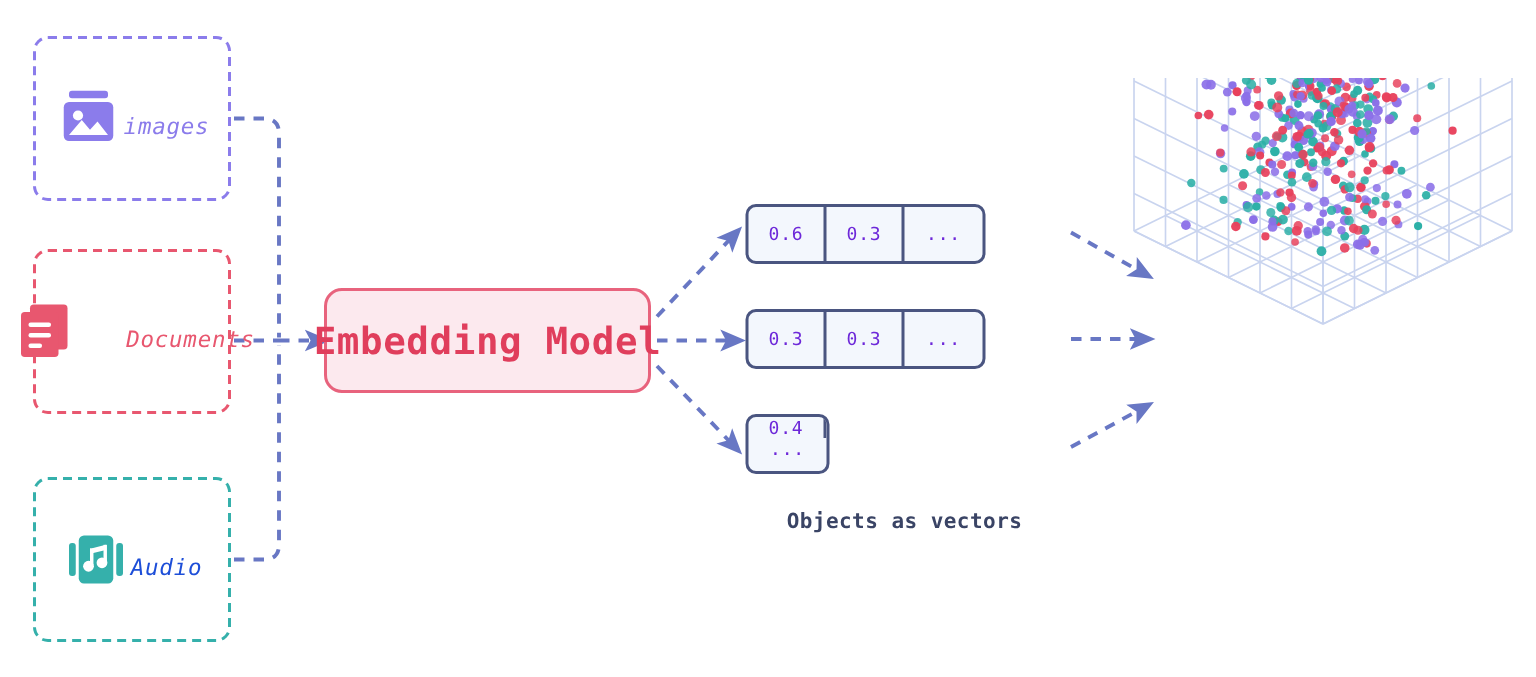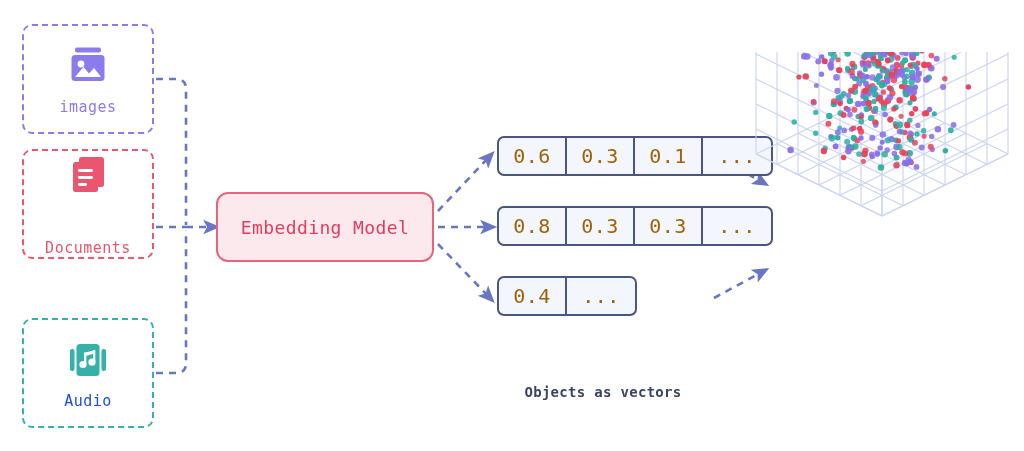--- a/index.html
+++ b/index.html
@@ -26,44 +26,44 @@
     width: 1024px;
     height: 451px;
   }
 
   
   .src-box {
     position: absolute;
     box-sizing: border-box;
     border-radius: 10px;
     display: flex;
-    flex-direction: column;
     align-items: center;
     justify-content: center;
+    font-style: italic;
   }
   .src-box .src-label {
     font-size: 15px;
     letter-spacing: 0.5px;
     margin-top: 9px;
     white-space: nowrap;
   }
   .src-icon {
     width: 46px;
     height: 46px;
     position: relative;
   }
 
   #box-images {
     left: 22px; top: 24px; width: 132px; height: 110px;
     border: 2.5px dashed #8b7ceb;
   }
   #box-images .src-label { color: #8b7ceb; }
 
   #box-documents {
-    left: 22px; top: 149px; width: 132px; height: 110px;
+    left: 22px; top: 166px; width: 132px; height: 110px;
     border: 2.5px dashed #e8576f;
     gap: 32px;
   }
   #box-documents .src-label { color: #e8576f; }
 
   #box-audio {
     left: 22px; top: 318px; width: 132px; height: 110px;
     border: 2.5px dashed #35b0ab;
   }
   #box-audio .src-label { color: #1d4ed8; }
@@ -76,64 +76,63 @@
     box-sizing: border-box;
     background: #fce9ee;
     border: 2.5px solid #e8637d;
     border-radius: 12px;
     display: flex;
     align-items: center;
     justify-content: center;
   }
   #embedding-model .em-label {
     color: #e03e5c;
-    font-size: 18px;
-    font-weight: normal;
+    font-size: 25px;
+    font-weight: bold;
     letter-spacing: 0.4px;
     white-space: nowrap;
     text-align: right;
   }
 
   
   .vec-row {
     position: absolute;
     height: 40px;
     display: flex;
     box-sizing: border-box;
     border: 2px solid #4a5580;
     border-radius: 7px;
     background: #f3f7fd;
     overflow: hidden;
   }
   .vec-cell {
-    width: 68px;
+    width: 52px;
     display: flex;
     align-items: center;
     justify-content: center;
-    font-size: 20px;
-    color: #a16207;
+    font-size: 12px;
+    color: #6d28d9;
     border-right: 2px solid #4a5580;
     box-sizing: border-box;
     letter-spacing: 0.5px;
   }
   .vec-cell:last-child { border-right: none; }
   #vec-row-0 { left: 497px; top: 136px; }
   #vec-row-1 { left: 497px; top: 206px; }
-  #vec-row-2 { left: 497px; top: 276px; }
+  #vec-row-2 { left: 497px; top: 276px; flex-direction: column; }
 
   #vectors-caption {
     position: absolute;
     left: 497px; top: 340px;
     width: 212px;
     text-align: center;
     font-size: 14px;
     font-weight: bold;
     color: #3a4465;
     letter-spacing: 0.3px;
-    margin-top: 44px;
   }
 
   
   #vector-space {
     position: absolute;
     left: 742px; top: 52px;
     width: 280px; height: 310px;
   }
 </style>
 </head>
@@ -209,26 +208,24 @@
     <div class="src-label">Audio</div>
   </div>
 
   <div id="embedding-model">
     <div class="em-label">Embedding Model</div>
   </div>
 
   <div class="vec-row" id="vec-row-0">
     <div class="vec-cell">0.6</div>
     <div class="vec-cell">0.3</div>
-    <div class="vec-cell">0.1</div>
     <div class="vec-cell">...</div>
   </div>
 
   <div class="vec-row" id="vec-row-1">
-    <div class="vec-cell">0.8</div>
     <div class="vec-cell">0.3</div>
     <div class="vec-cell">0.3</div>
     <div class="vec-cell">...</div>
   </div>
 
   <div class="vec-row" id="vec-row-2">
     <div class="vec-cell">0.4</div>
     <div class="vec-cell">...</div>
   </div>
 

